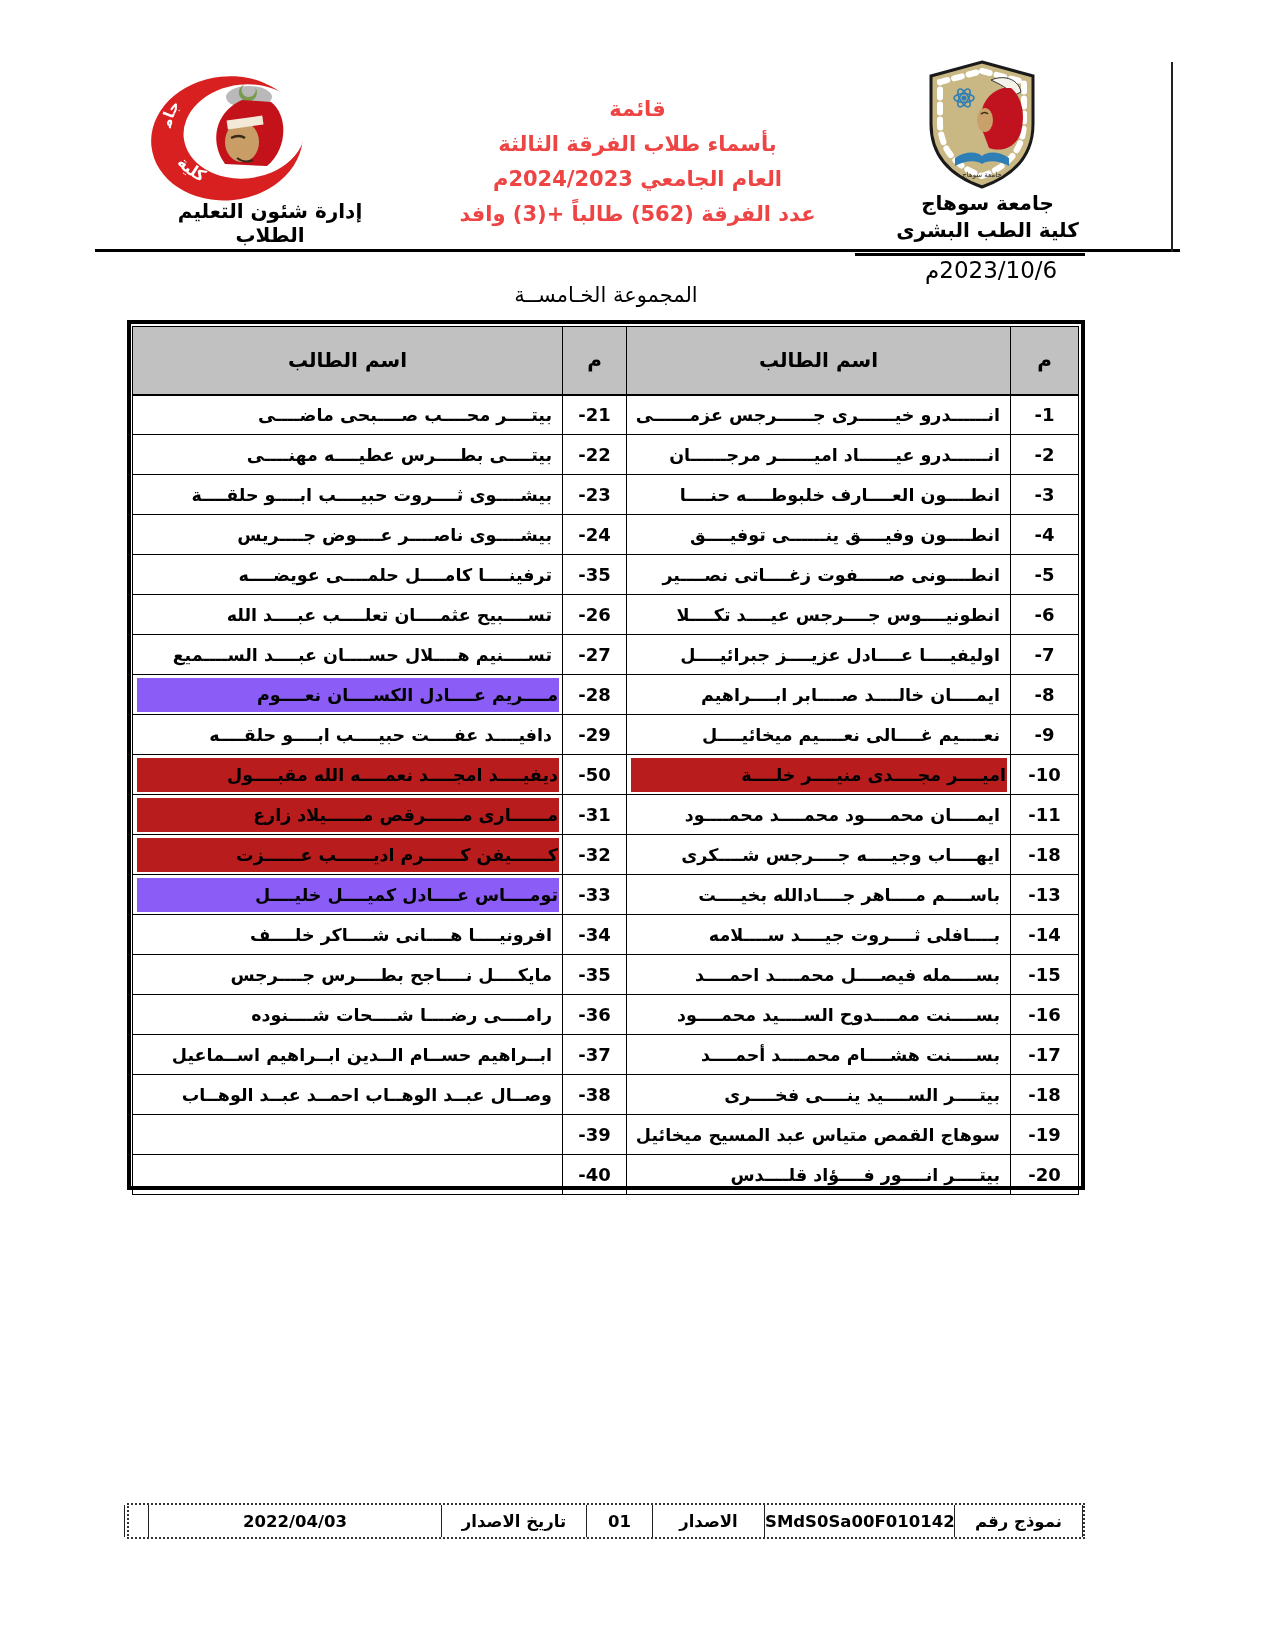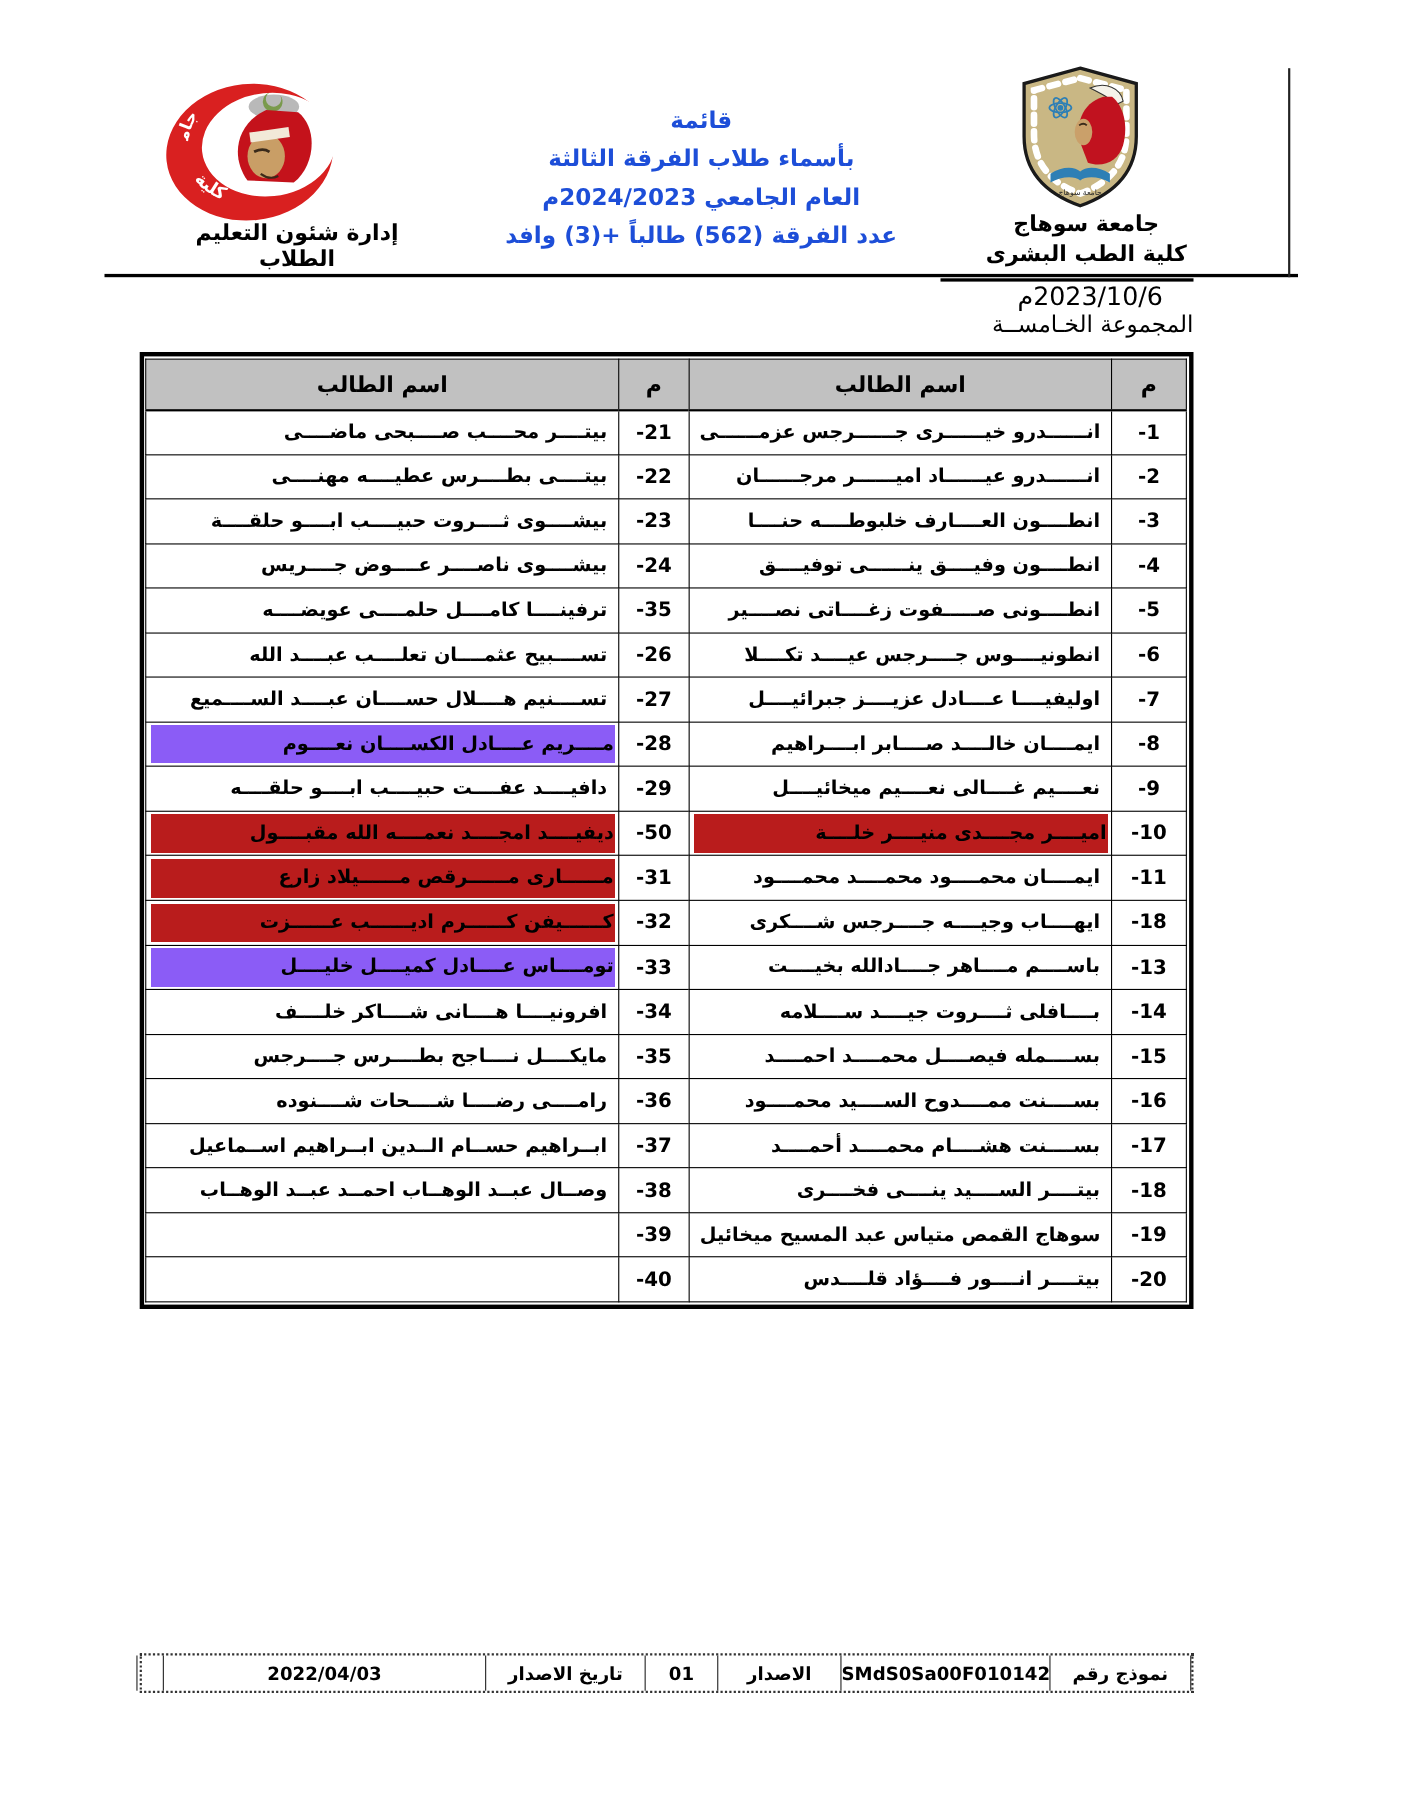--- a/index.html
+++ b/index.html
@@ -1,42 +1,42 @@
 <!DOCTYPE html>
 <html lang="ar"><head>
 <meta charset="utf-8">
 <style>
   * { margin:0; padding:0; box-sizing:border-box; }
   body { background:#fff; font-family:"DejaVu Sans", sans-serif; }
   .page { position:relative; width:1275px; height:1650px; background:#fff; overflow:hidden; direction:rtl; }
 
   
   .center-head { position:absolute; top:92px; right:365px; width:545px; text-align:center;
-                 font-weight:bold; font-size:21px; line-height:35px; color:#1d4ed8; }
+                 font-weight:bold; font-size:21px; line-height:35px; color:#ef4444; }
   .org-right  { position:absolute; top:190px; right:180px; width:215px; text-align:center;
                 font-weight:bold; font-size:20px; line-height:27px; }
   .dept-label { position:absolute; top:199px; right:880px; width:250px; text-align:center;
                 font-weight:bold; font-size:20px; }
   .date-line  { position:absolute; top:257px; right:170px; width:180px; text-align:left;
                 font-size:23px; direction:rtl; }
   .hrule      { position:absolute; top:249px; right:95px; width:1085px; height:3px; background:#000; }
   .hrule-short{ position:absolute; top:253px; right:190px; width:230px; height:3px; background:#000; }
   .vline-right{ position:absolute; top:62px; right:102px; width:2px; height:190px; background:#222; }
   .logo-left  { position:absolute; top:70px; right:945px; width:185px; height:135px; }
   .logo-right { position:absolute; top:58px; right:235px; width:115px; height:134px; }
 
-  .group-title{ position:absolute; top:283px; right:190px; width:958px; 
+  .group-title{ position:absolute; top:283px; right:190px; width:958px; text-align:center;
                 font-size:21px; }
 
   
   .main-wrap { position:absolute; top:320px; right:190px; width:958px; height:870px;
                border:4px solid #000; padding:2px; background:#fff; }
   table.main { width:100%; height:100%; border-collapse:collapse; table-layout:fixed; }
   table.main th, table.main td { border:1.5px solid #000; }
-  table.main th { background:#c1c1c1; height:46px; font-size:20px; font-weight:bold;
+  table.main th { background:#c1c1c1; height:68px; font-size:20px; font-weight:bold;
                   border-bottom:2.5px solid #000; }
   table.main td { height:40px; vertical-align:middle; }
   td.name { font-weight:bold; font-size:17.5px; padding:0 10px; white-space:nowrap; overflow:hidden;margin-top:20px; }
   td.rnum { direction:ltr; text-align:center; font-weight:bold; font-size:18px; }
   td.hl-cyan  { background:#b91c1c; background-clip:content-box; padding:3px 4px; }
   td.hl-green { background:#8b5cf6; background-clip:content-box; padding:3px 4px; }
   col.c-num1 { width:68px; } col.c-name1 { width:384px; }
   col.c-num2 { width:64px; } col.c-name2 { width:430px; }
 
   

